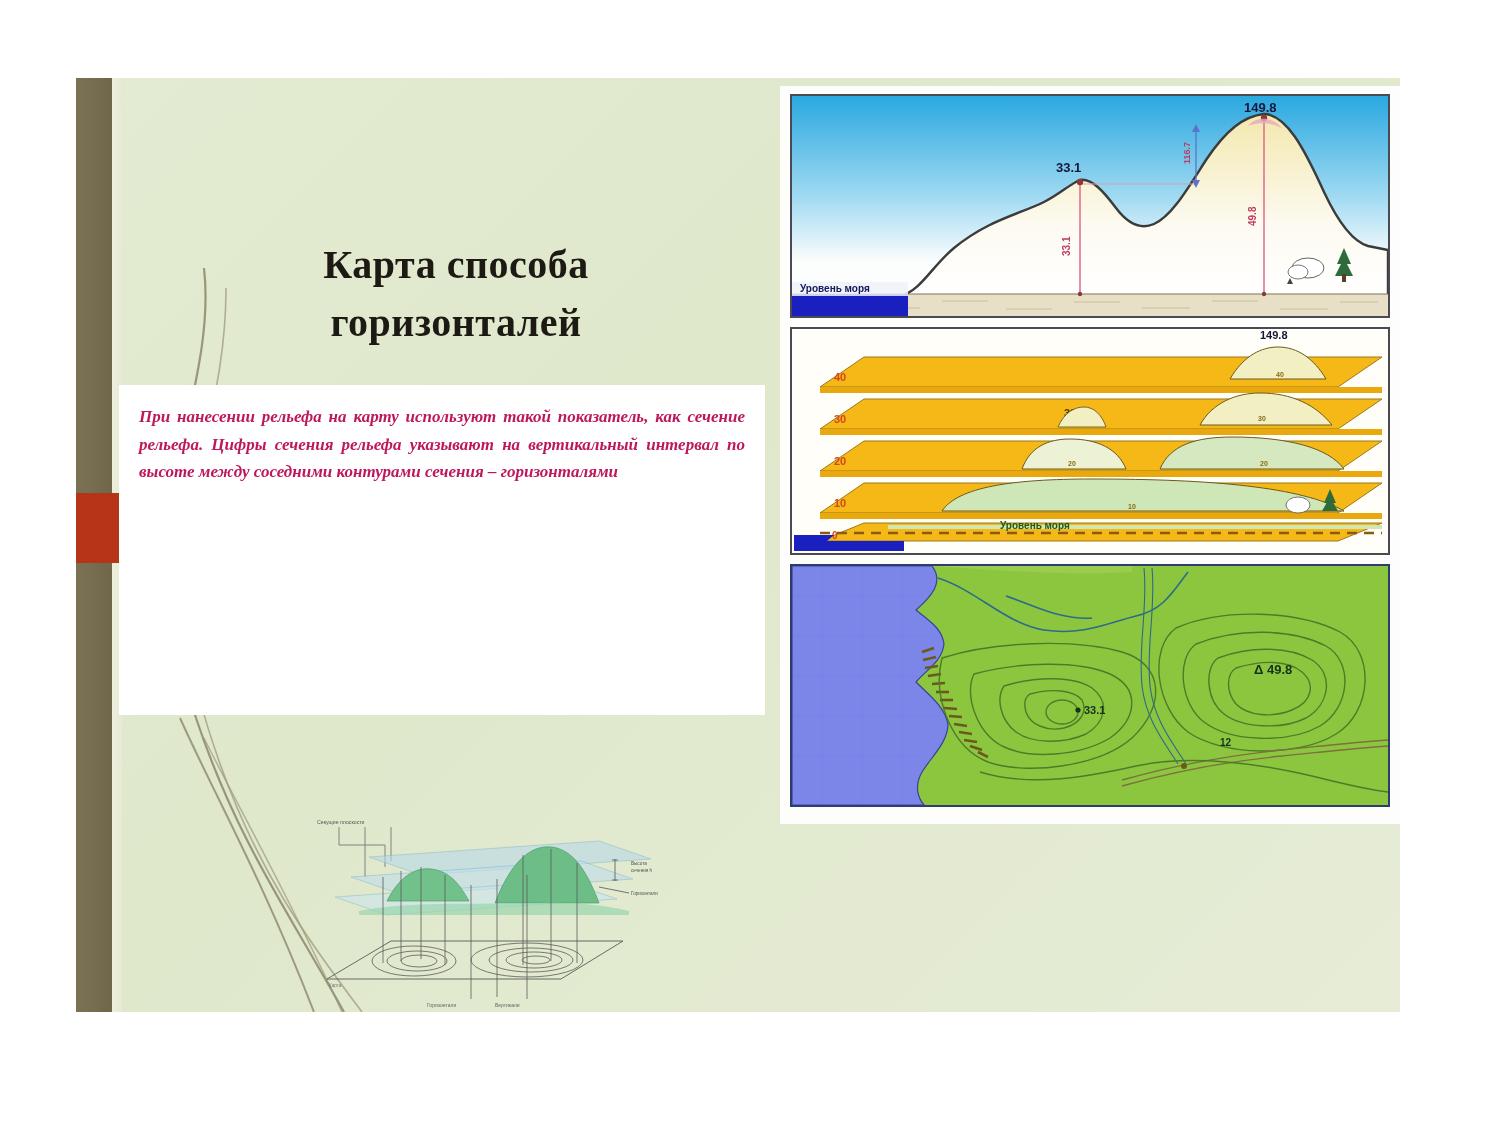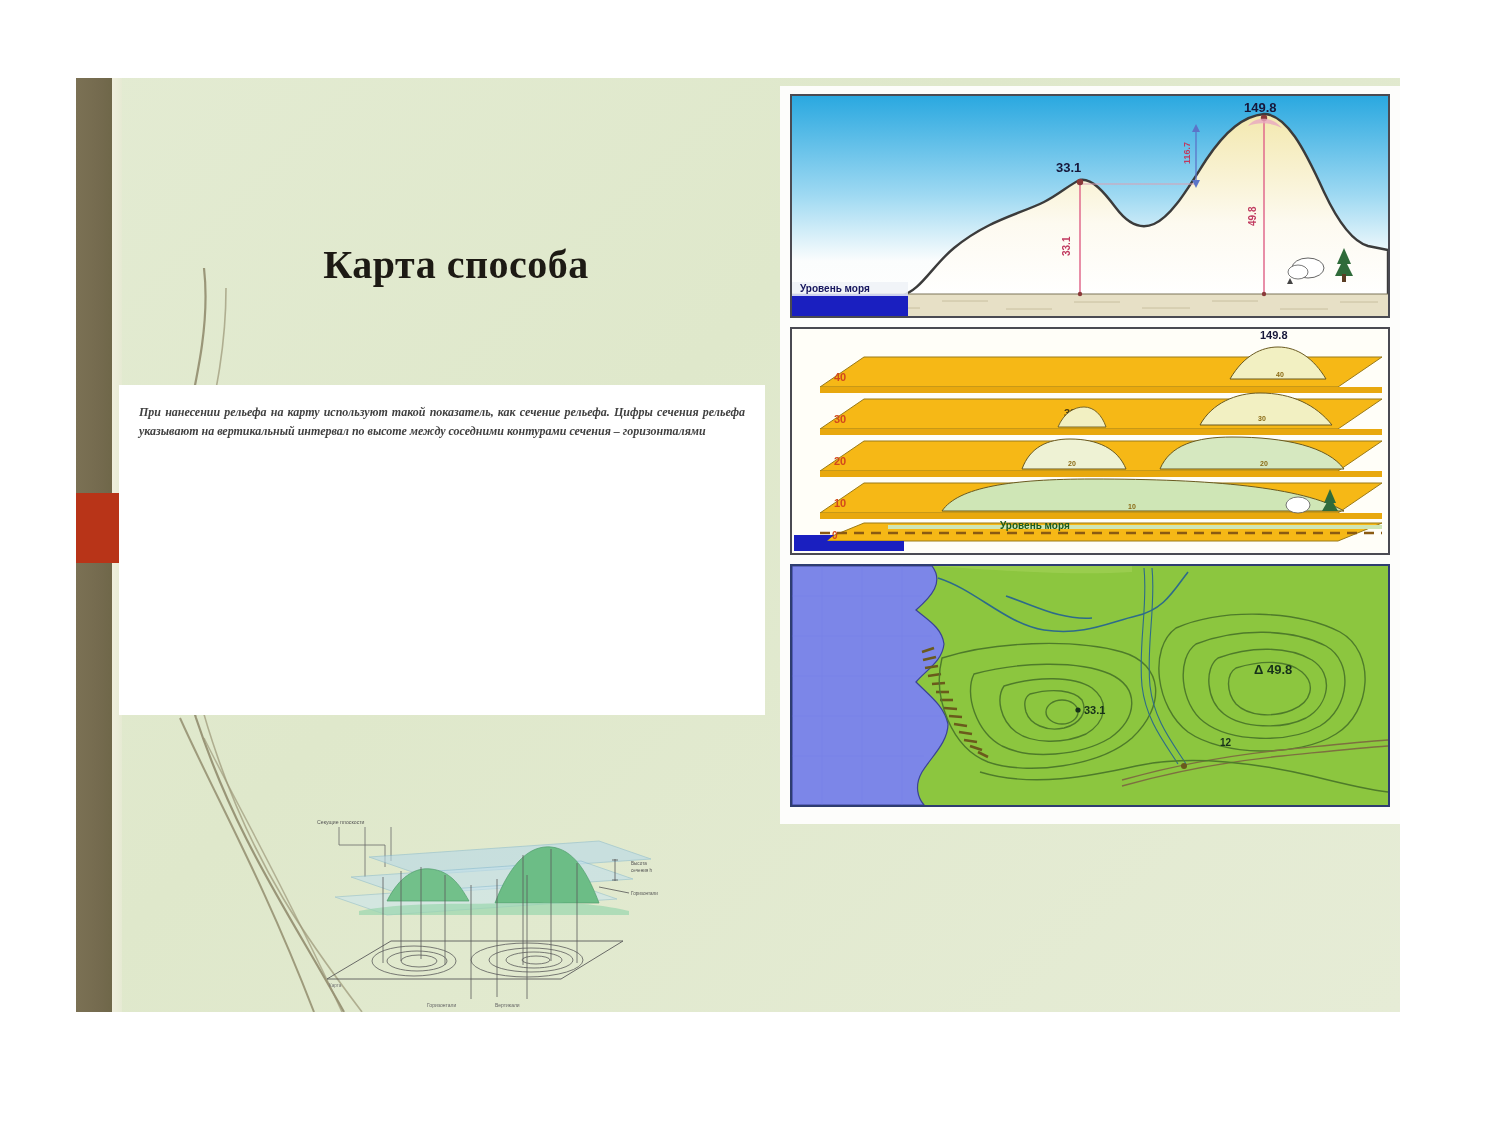--- a/index.html
+++ b/index.html
@@ -27,21 +27,21 @@
   #title{position:absolute;left:120px;top:158px;width:520px;
          text-align:center;font-family:"Liberation Serif",serif;
          font-weight:bold;font-size:40px;color:#1d1a14;line-height:1.45;
          letter-spacing:.5px;}
 
   
   #textcard{position:absolute;left:43px;top:307px;width:646px;height:330px;
             background:#ffffff;}
   #bodytext{position:absolute;left:20px;top:18px;width:606px;
             font-family:"Liberation Serif",serif;font-style:italic;
-            font-weight:bold;font-size:12px;color:#404040;
+            font-weight:bold;font-size:17px;color:#be185d;
             line-height:1.62;text-align:justify;}
 
   
   #blockdiagram{position:absolute;left:180px;top:430px;width:380px;height:195px;}
 
   
   #imgstack{position:absolute;left:704px;top:8px;width:620px;height:738px;
             background:#fdfdfb;padding:8px 10px;box-sizing:border-box;}
   .panel{position:relative;box-sizing:border-box;background:#fff;
          border:2px solid #4a4a52;overflow:hidden;}
@@ -64,20 +64,21 @@
     <path d="M128 190 C 136 260, 112 330, 96 420 C 84 500, 96 560, 120 640
              C 160 760, 210 830, 268 934" fill="none" stroke="#8d8768" stroke-width="2.2" opacity=".85"></path>
     <path d="M150 210 C 150 300, 126 360, 112 450 C 100 530, 114 600, 142 680
              C 180 790, 230 860, 286 934" fill="none" stroke="#9a9475" stroke-width="1.6" opacity=".7"></path>
     <path d="M104 640 C 140 720, 186 800, 238 934" fill="none" stroke="#8d8768" stroke-width="2" opacity=".8"></path>
     <path d="M128 660 C 168 740, 214 820, 266 934" fill="none" stroke="#9a9475" stroke-width="1.5" opacity=".65"></path>
   </svg>
 
   <div id="title">
     <div>Карта способа</div>
+    <div>горизонталей</div>
   </div>
 
   <div id="textcard">
     <div id="bodytext">При нанесении рельефа на карту используют такой показатель, как сечение рельефа. Цифры сечения рельефа указывают на вертикальный интервал по высоте между соседними контурами сечения – горизонталями</div>
 
     <svg id="blockdiagram" viewBox="0 0 380 195">
 
       <g stroke="#6a6a6a" stroke-width=".8" fill="none">
         <path d="M40 12 L40 30 L86 30"></path>
         <path d="M86 30 L86 52"></path>

